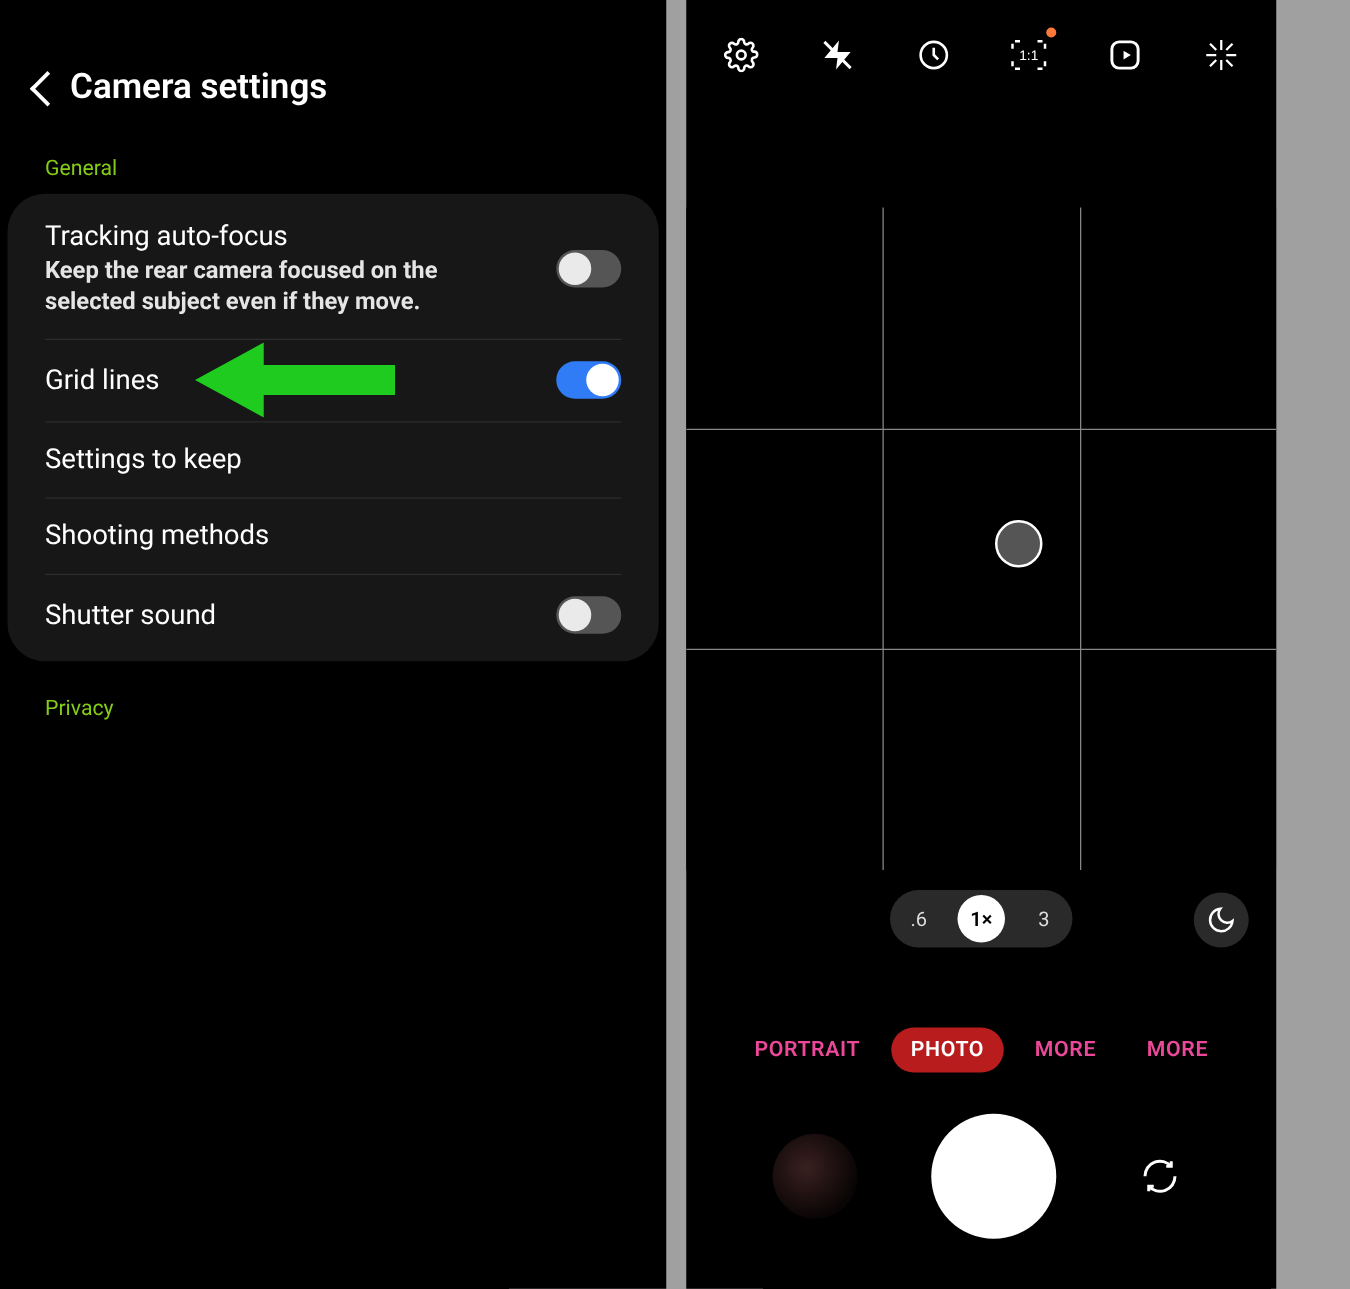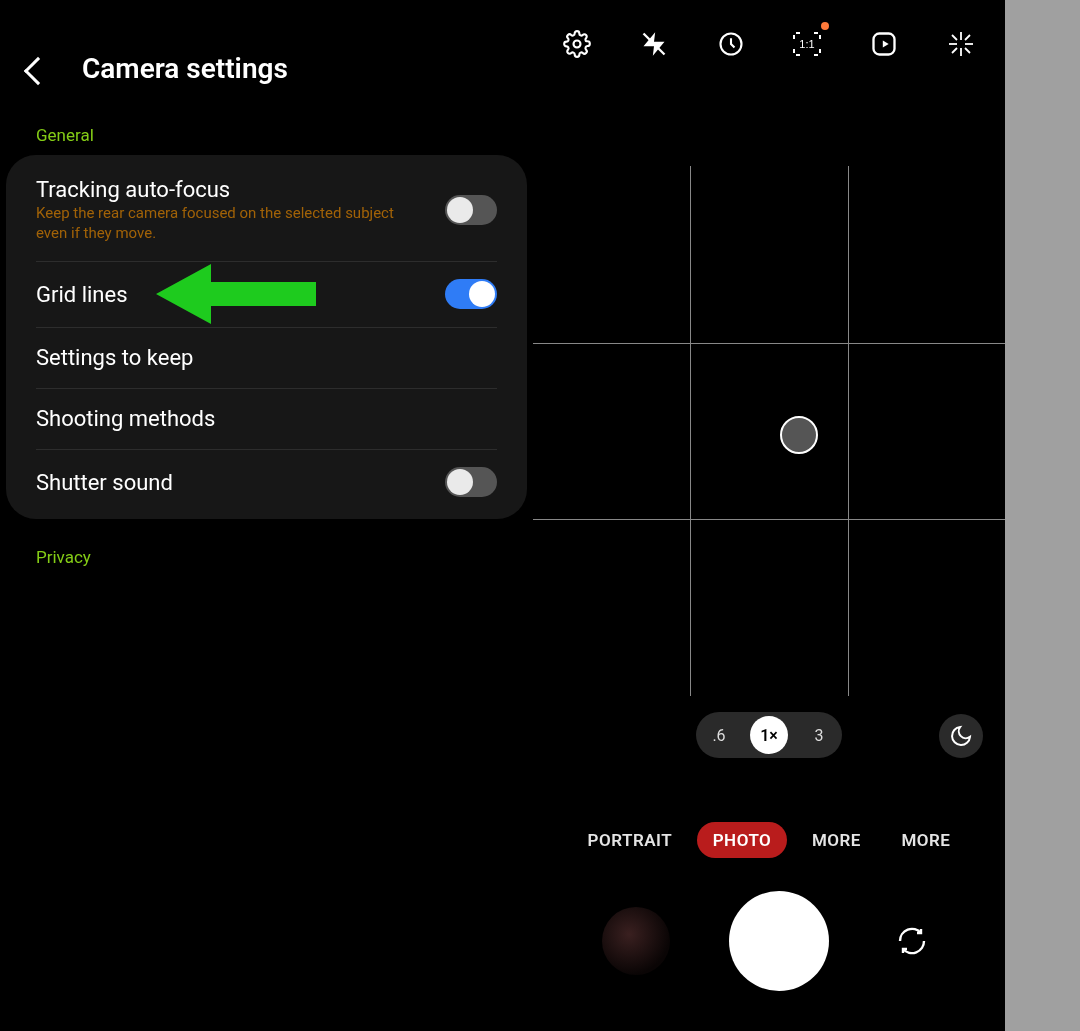--- a/index.html
+++ b/index.html
@@ -15,31 +15,32 @@
     width: 533px;
     height: 1031px;
     background: #000;
     color: #fff;
     position: relative;
     overflow: hidden;
   }
   .right-pane {
     width: 472px;
     height: 1031px;
+    margin-left: 16px;
     background: #000;
     color: #fff;
     position: relative;
     overflow: hidden;
   }
   
   .settings-header {
     display: flex;
     align-items: center;
     padding: 52px 18px 30px 28px;
-    gap: 34px;
+    gap: 8px;
   }
   .back-chevron {
     width: 20px; height: 20px;
     border-left: 3px solid #fff;
     border-bottom: 3px solid #fff;
     transform: rotate(45deg);
     margin-top: 4px;
   }
   .settings-title {
     font-size: 28px;
@@ -66,21 +67,21 @@
   .settings-row + .settings-row::before {
     content: "";
     position: absolute;
     top: 0;
     left: 30px; right: 30px;
     height: 1px;
     background: #2d2d2d;
   }
   .row-text { flex: 1; padding-right: 20px; }
   .row-title { font-size: 22px; color: #fff; font-weight: 400; }
-  .row-desc { font-size: 15px; color: #a16207; margin-top: 2px; line-height: 1.3; }
+  .row-desc { font-size: 19px; color: #e5e5e5; margin-top: 2px; line-height: 1.3; font-weight: bold; }
   .toggle {
     width: 52px; height: 30px;
     border-radius: 15px;
     position: relative;
     flex-shrink: 0;
   }
   .toggle.off { background: #555; }
   .toggle.on  { background: #2f7cf6; }
   .toggle .knob {
     position: absolute;
@@ -177,21 +178,21 @@
     position: absolute;
     bottom: 173px;
     left: 0; right: 0;
     display: flex;
     justify-content: space-evenly;
     align-items: center;
     padding: 0 30px;
   }
   .mode-item {
     font-size: 17px;
-    color: #e5e5e5;
+    color: #ec4899;
     font-weight: 600;
     letter-spacing: 0.5px;
     padding: 8px 16px;
     border-radius: 22px;
   }
   .mode-item.active {
     background: #b91c1c;
     color: #fff;
   }
   .bottom-row {

